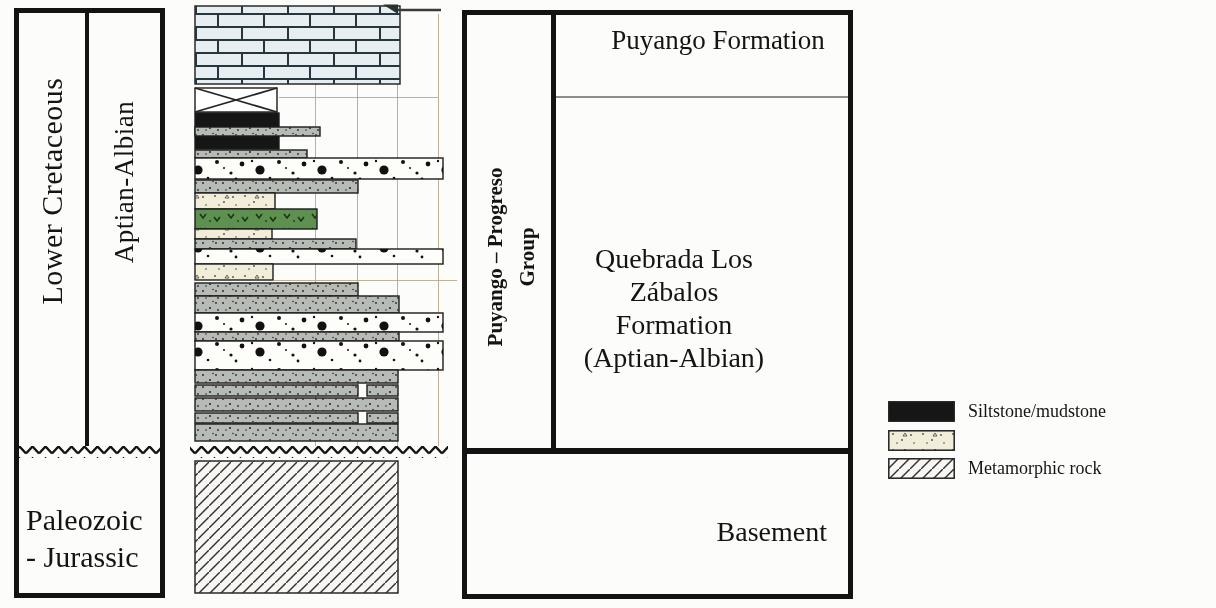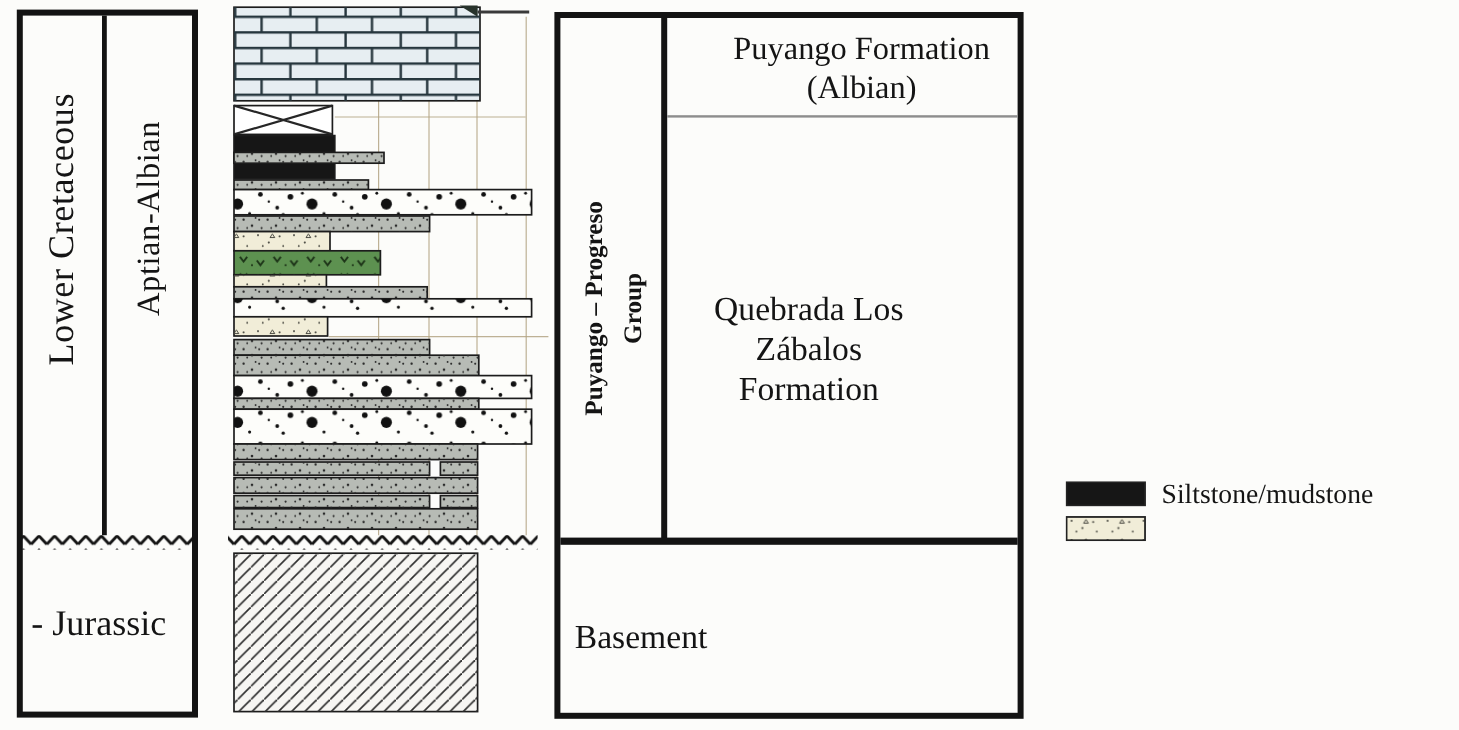--- a/index.html
+++ b/index.html
@@ -20,26 +20,26 @@
   #rp-hline-thick{position:absolute;left:467px;top:448px;width:381px;height:6px;background:#131313;}
   #rp-hline-thin{position:absolute;left:556px;top:96px;width:292px;height:2px;background:#8d8d8d;}
   
   .rot{transform:translate(-50%,-50%) rotate(-90deg);white-space:nowrap;}
   #era-label{left:52px;top:191px;font-size:30px;letter-spacing:.5px;}
   #stage-label{left:124px;top:182px;font-size:27px;letter-spacing:.5px;}
   #group-label{left:511px;top:257px;font-size:21px;font-weight:600;line-height:32px;text-align:center;white-space:nowrap;transform:translate(-50%,-50%) rotate(-90deg);}
   #basement-age{left:26px;top:501px;font-size:30px;line-height:37px;}
   #fm-top{left:557px;top:24px;width:322px;text-align:center;font-size:27px;line-height:33px;}
   #fm-main{left:557px;top:242px;width:234px;text-align:center;font-size:28px;line-height:33px;}
-  #basement-label{left:479px;top:516px;width:381px;text-align:left;font-size:28px;}
+  #basement-label{left:446px;top:516px;width:381px;text-align:right;font-size:28px;}
   
   #legend{left:888px;top:401px;}
   .legend-row{display:flex;align-items:center;height:21px;margin-bottom:7.5px;}
   .legend-swatch{flex:0 0 auto;display:block;}
-  .legend-label{margin-left:13px;font-size:23px;line-height:21px;white-space:nowrap;}
+  .legend-label{margin-left:13px;font-size:18px;line-height:21px;white-space:nowrap;}
   
   #strat-svg{position:absolute;left:0;top:0;}
 </style>
 </head>
 <body>
 
 <svg id="strat-svg" width="1216" height="608" viewBox="0 0 1216 608">
   <defs>
     <pattern id="pat-limestone-marks" width="46" height="26" patternUnits="userSpaceOnUse">
       <path d="M0,1 H46 M0,14 H46 M12,1 V14 M34,14 V26" stroke="#26363d" stroke-width="2" fill="none"></path>
@@ -152,53 +152,62 @@
 
   <rect x="190" y="446" width="258" height="12" fill="url(#pat-zigzag)"></rect>
   <rect x="17" y="446" width="146" height="12" fill="url(#pat-zigzag)"></rect>
 </svg>
 
 <div id="left-panel" class="panel"></div>
 <div id="lp-divider" class="vdivider"></div>
 <div id="era-label" class="abs rot">Lower Cretaceous</div>
 <div id="stage-label" class="abs rot">Aptian-Albian</div>
 <div id="basement-age" class="abs">
+  <span style="display:block">Paleozoic</span>
   <span style="display:block">- Jurassic</span>
 </div>
 
 <div id="right-panel" class="panel"></div>
 <div id="rp-divider" class="vdivider"></div>
 <div id="rp-hline-thick"></div>
 <div id="rp-hline-thin"></div>
 
 <div id="group-label" class="abs">
   <span style="display:block">Puyango – Progreso</span>
   <span style="display:block">Group</span>
 </div>
 
 <div id="fm-top" class="abs">
   <div>Puyango Formation</div>
-  <div>(Albian)</div>
 </div>
 
 <div id="fm-main" class="abs">
   <div>Quebrada Los Zábalos</div>
   <div>Formation</div>
+  <div>(Aptian-Albian)</div>
 </div>
 
 <div id="basement-label" class="abs">Basement</div>
 
 <div id="legend" class="abs">
     <div class="legend-row">
       <svg width="67" height="21" class="legend-swatch">
         <rect x="0.8" y="0.8" width="65.4" height="19.4" fill="#161616"></rect>
         <rect x="0.8" y="0.8" width="65.4" height="19.4" fill="none" stroke="#222222" stroke-width="1.5"></rect>
       </svg>
       <span class="legend-label">Siltstone/mudstone</span>
     </div>
     <div class="legend-row">
       <svg width="67" height="21" class="legend-swatch">
         <rect x="0.8" y="0.8" width="65.4" height="19.4" fill="#f1edd8"></rect>
         <rect x="0.8" y="0.8" width="65.4" height="19.4" fill="url(#pat-volcanoclastic-marks)"></rect>
         <rect x="0.8" y="0.8" width="65.4" height="19.4" fill="none" stroke="#222222" stroke-width="1.5"></rect>
       </svg>
     </div>
+    <div class="legend-row">
+      <svg width="67" height="21" class="legend-swatch">
+        <rect x="0.8" y="0.8" width="65.4" height="19.4" fill="#f7f6f3"></rect>
+        <rect x="0.8" y="0.8" width="65.4" height="19.4" fill="url(#pat-metamorphic-marks)"></rect>
+        <rect x="0.8" y="0.8" width="65.4" height="19.4" fill="none" stroke="#222222" stroke-width="1.5"></rect>
+      </svg>
+      <span class="legend-label">Metamorphic rock</span>
+    </div>
   </div>
 
 </body></html>

